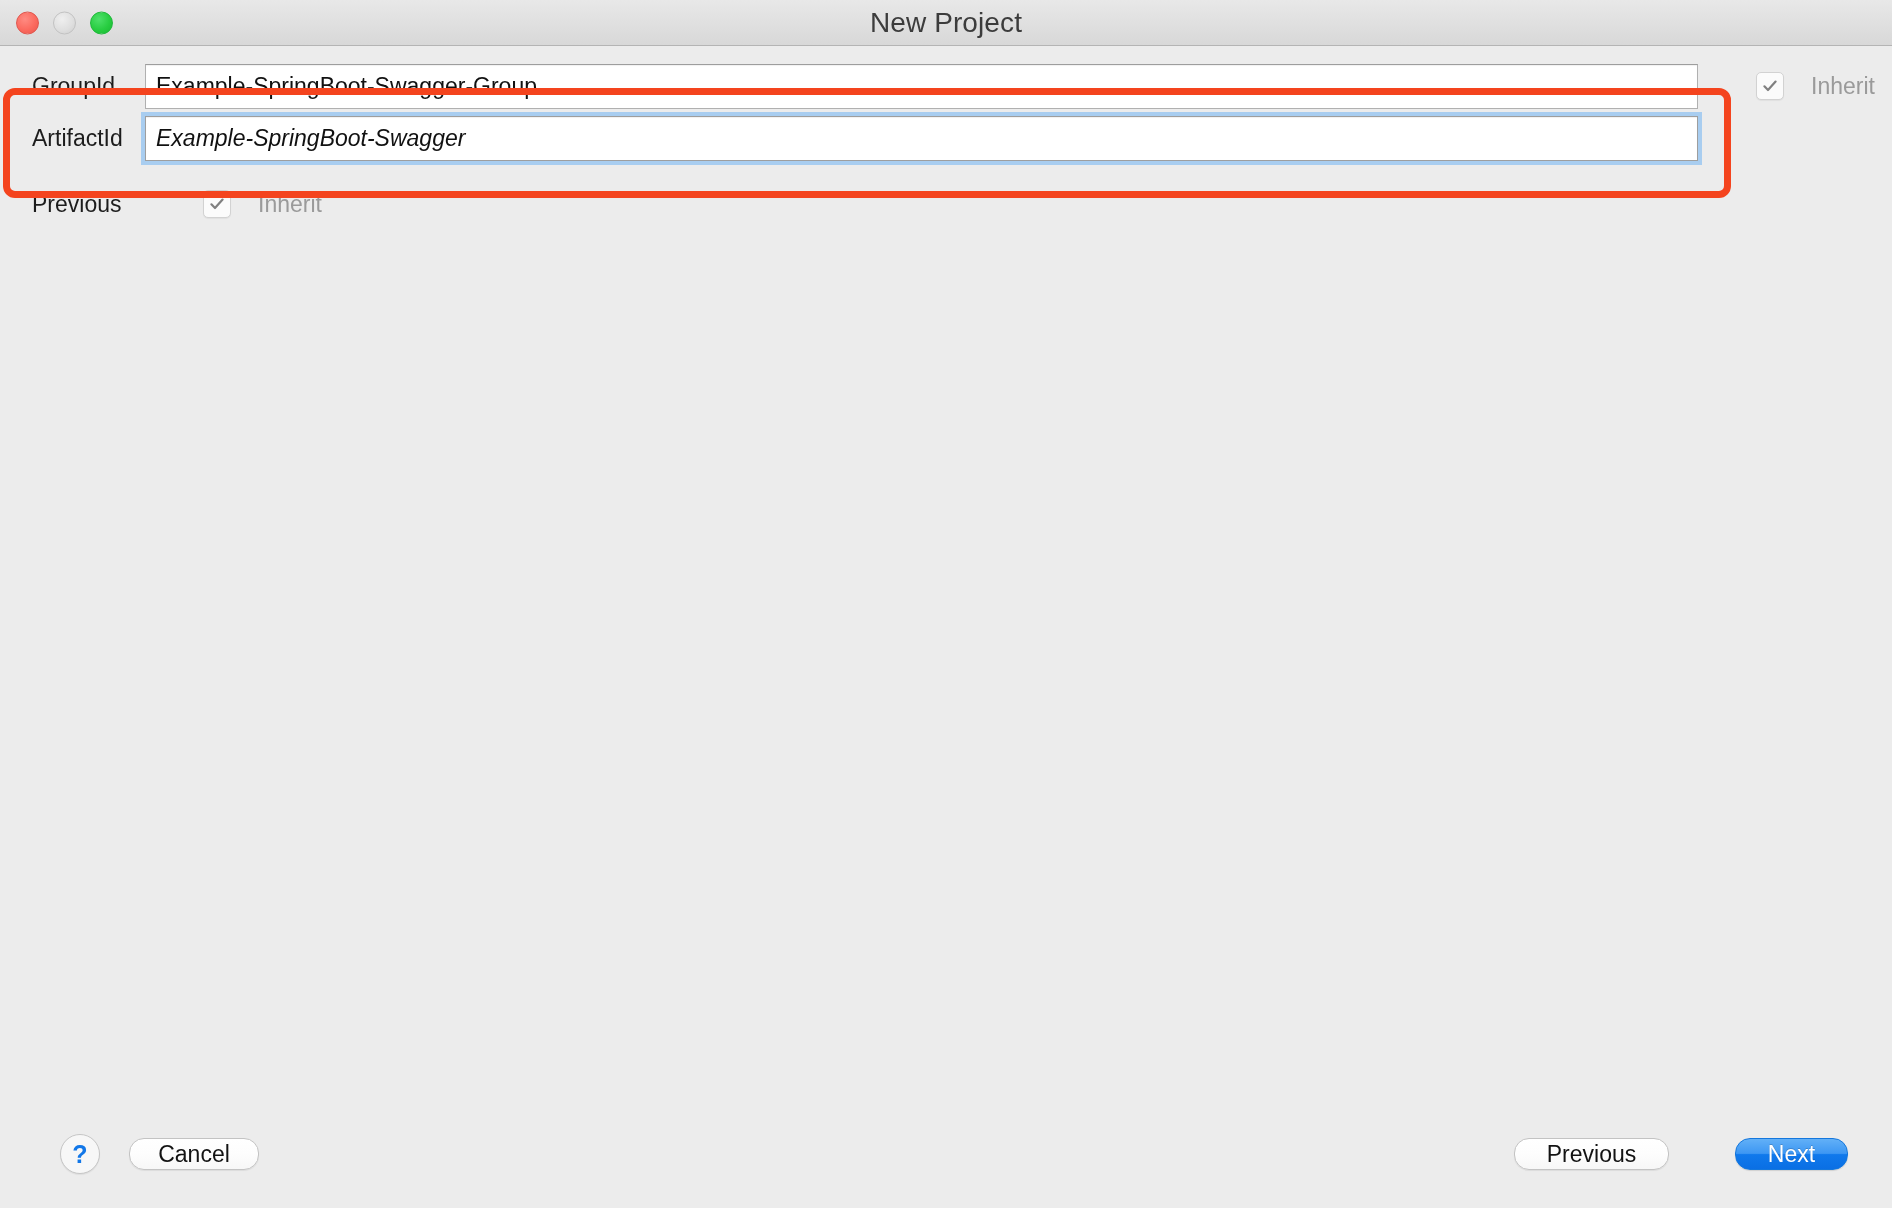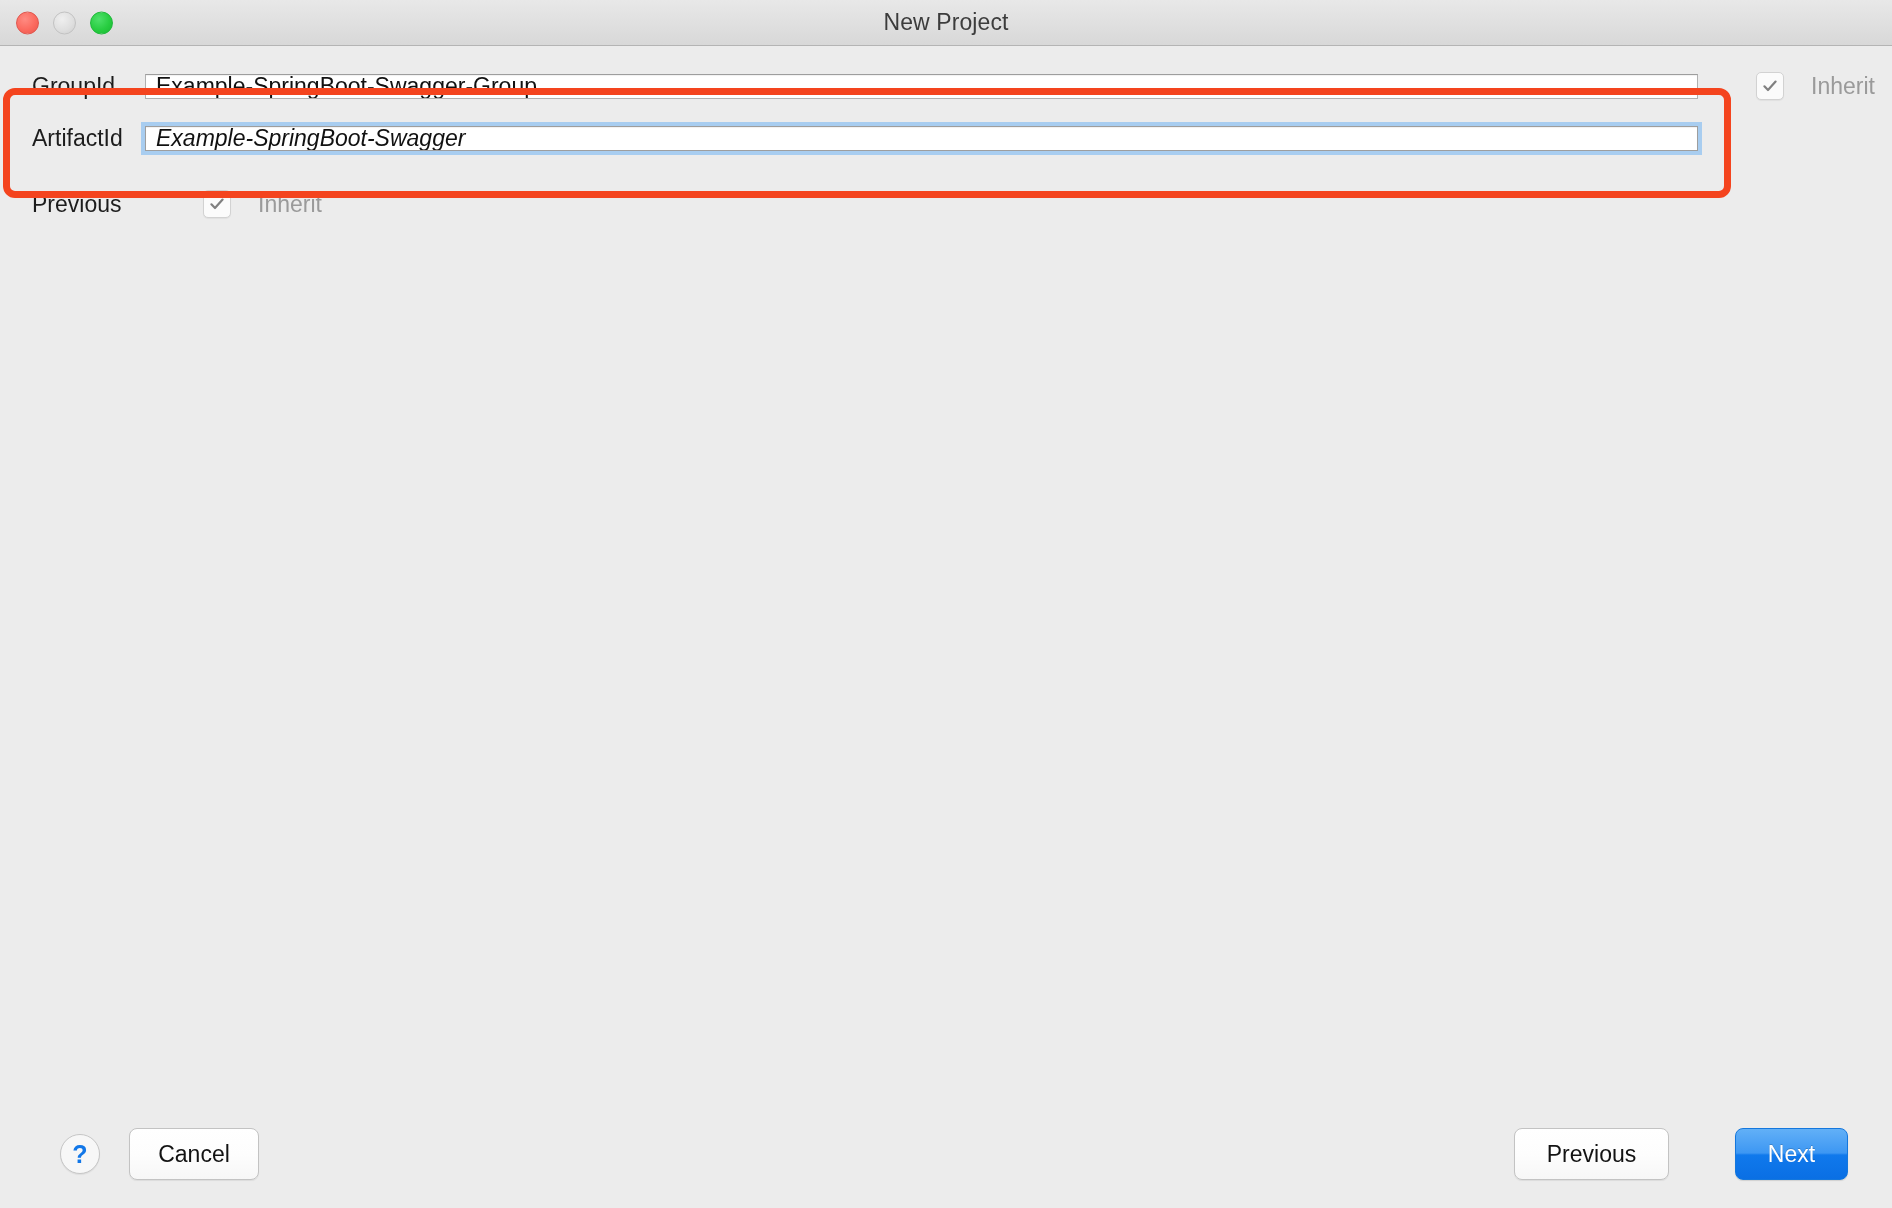--- a/index.html
+++ b/index.html
@@ -57,21 +57,21 @@
   }
   .light-min {
     background: radial-gradient(circle at 38% 32%, #efefef 0%, #dedede 60%, #cccccc 100%);
     border: 1px solid #c2c2c2;
   }
   .light-max {
     background: radial-gradient(circle at 38% 32%, #4ee06a 0%, #28cd41 55%, #18b832 100%);
     border: 1px solid #1fb93a;
   }
   .window-title {
-    font-size: 23px;
+    font-size: 28px;
     color: #3c3c3c;
     letter-spacing: 0.1px;
   }
 
   
   .content {
     position: relative;
     flex: 1 1 auto;
     background: #ececec;
   }
@@ -93,21 +93,21 @@
     width: 135px;
     box-sizing: border-box;
     padding-left: 22px;
     font-size: 23px;
     color: #1c1c1c;
   }
 
   .text-input {
     box-sizing: border-box;
     width: 1553px;
-    height: 25px;
+    height: 45px;
     background: #ffffff;
     border: 1px solid #b0b0b0;
     border-top-color: #9d9d9d;
     font-family: "Liberation Sans", sans-serif;
     font-size: 23px;
     color: #111111;
     padding: 0 10px;
     outline: none;
     border-radius: 0;
     box-shadow: inset 0 1px 1px rgba(0,0,0,0.06);
@@ -192,23 +192,23 @@
     font-size: 25px;
     font-weight: bold;
     color: #1277e8;
     cursor: default;
     box-shadow: 0 1px 1px rgba(0,0,0,0.06);
   }
 
   .btn {
     box-sizing: border-box;
     min-width: 112px;
-    height: 52px;
+    height: 32px;
     padding: 0 22px;
-    border-radius: 8px;
+    border-radius: 15px;
     font-family: "Liberation Sans", sans-serif;
     font-size: 23px;
     cursor: default;
     border: 1px solid #c3c3c3;
     background: linear-gradient(to bottom, #ffffff 0%, #fdfdfd 50%, #f7f7f7 100%);
     color: #131313;
     box-shadow: 0 1px 1px rgba(0,0,0,0.07);
     display: inline-flex;
     align-items: center;
     justify-content: center;

